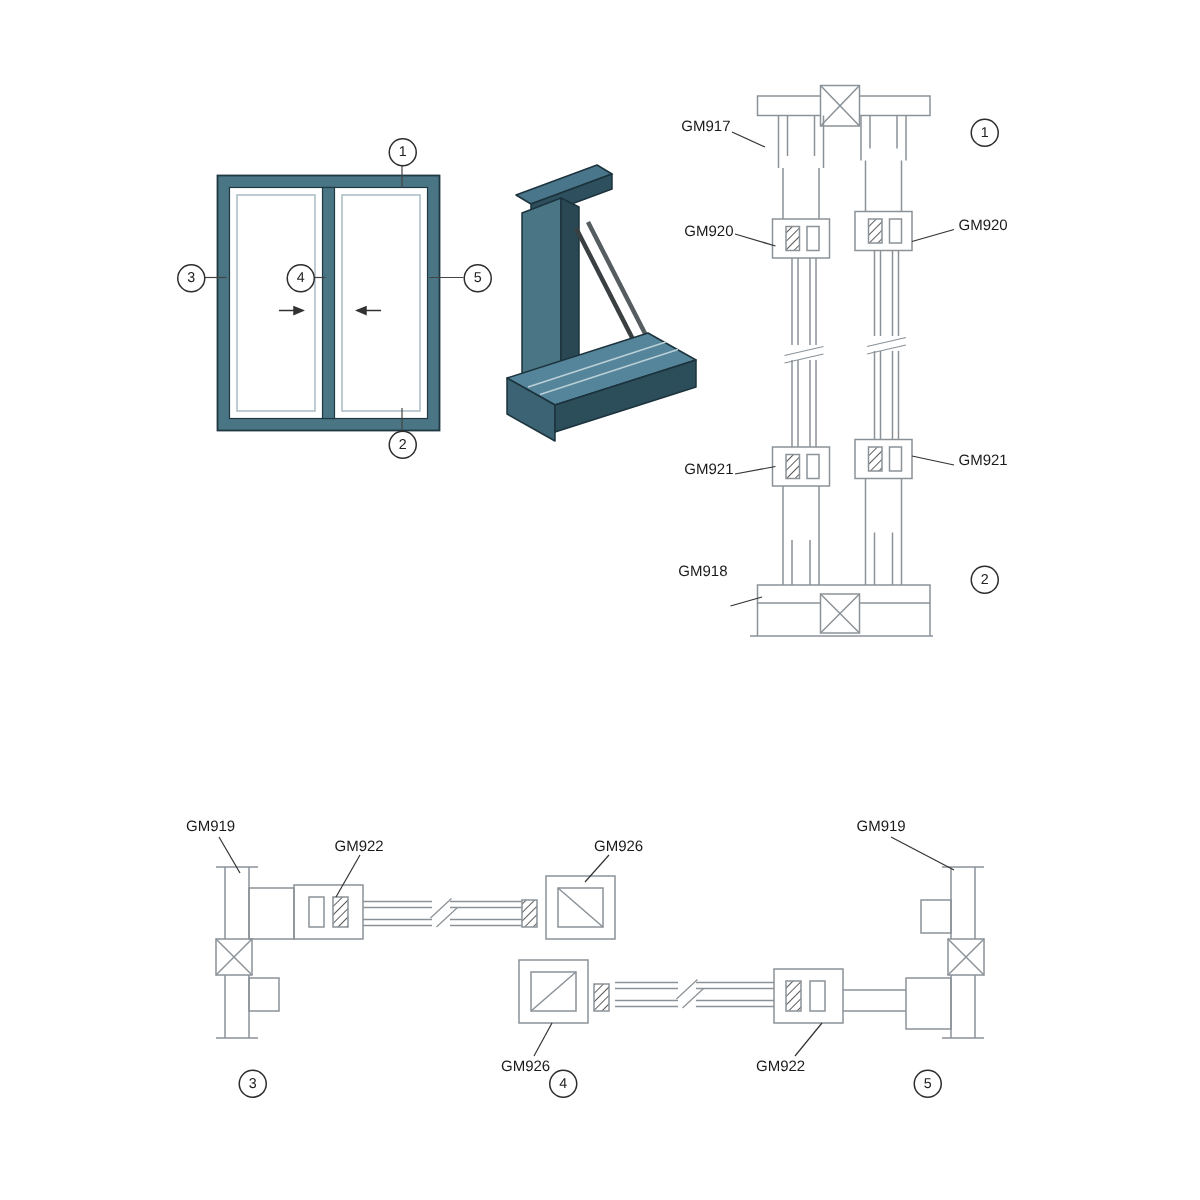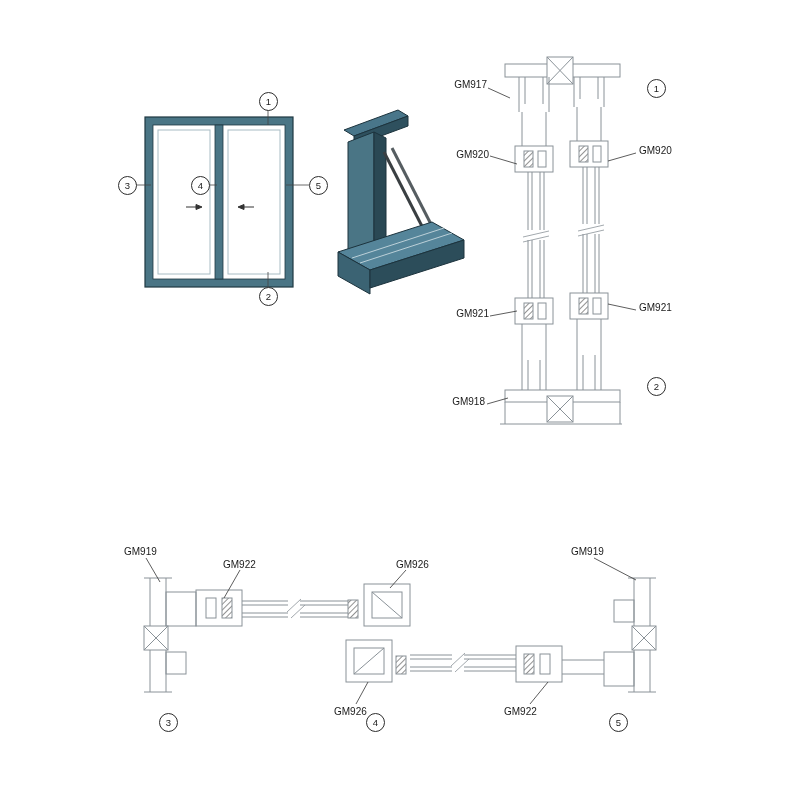--- a/index.html
+++ b/index.html
@@ -206,21 +206,21 @@
       <line x1="356" y1="704" x2="368" y2="682"></line>
       <line x1="530" y1="704" x2="548" y2="682"></line>
     </g>
   </svg>
 
   <div class="lbl r" style="left:449px;top:79px">GM917</div>
   <div class="lbl r" style="left:451px;top:149px">GM920</div>
   <div class="lbl" style="left:639px;top:145px">GM920</div>
   <div class="lbl r" style="left:451px;top:308px">GM921</div>
   <div class="lbl" style="left:639px;top:302px">GM921</div>
-  <div class="lbl r" style="left:447px;top:396px">GM918</div>
+  <div class="lbl r" style="left:447px;top:376px">GM918</div>
 
   <div class="lbl" style="left:124px;top:546px">GM919</div>
   <div class="lbl" style="left:223px;top:559px">GM922</div>
   <div class="lbl" style="left:396px;top:559px">GM926</div>
   <div class="lbl" style="left:571px;top:546px">GM919</div>
   <div class="lbl" style="left:334px;top:706px">GM926</div>
   <div class="lbl" style="left:504px;top:706px">GM922</div>
 
   <div class="marker" style="left:259px;top:92px">1</div>
   <div class="marker" style="left:259px;top:287px">2</div>

